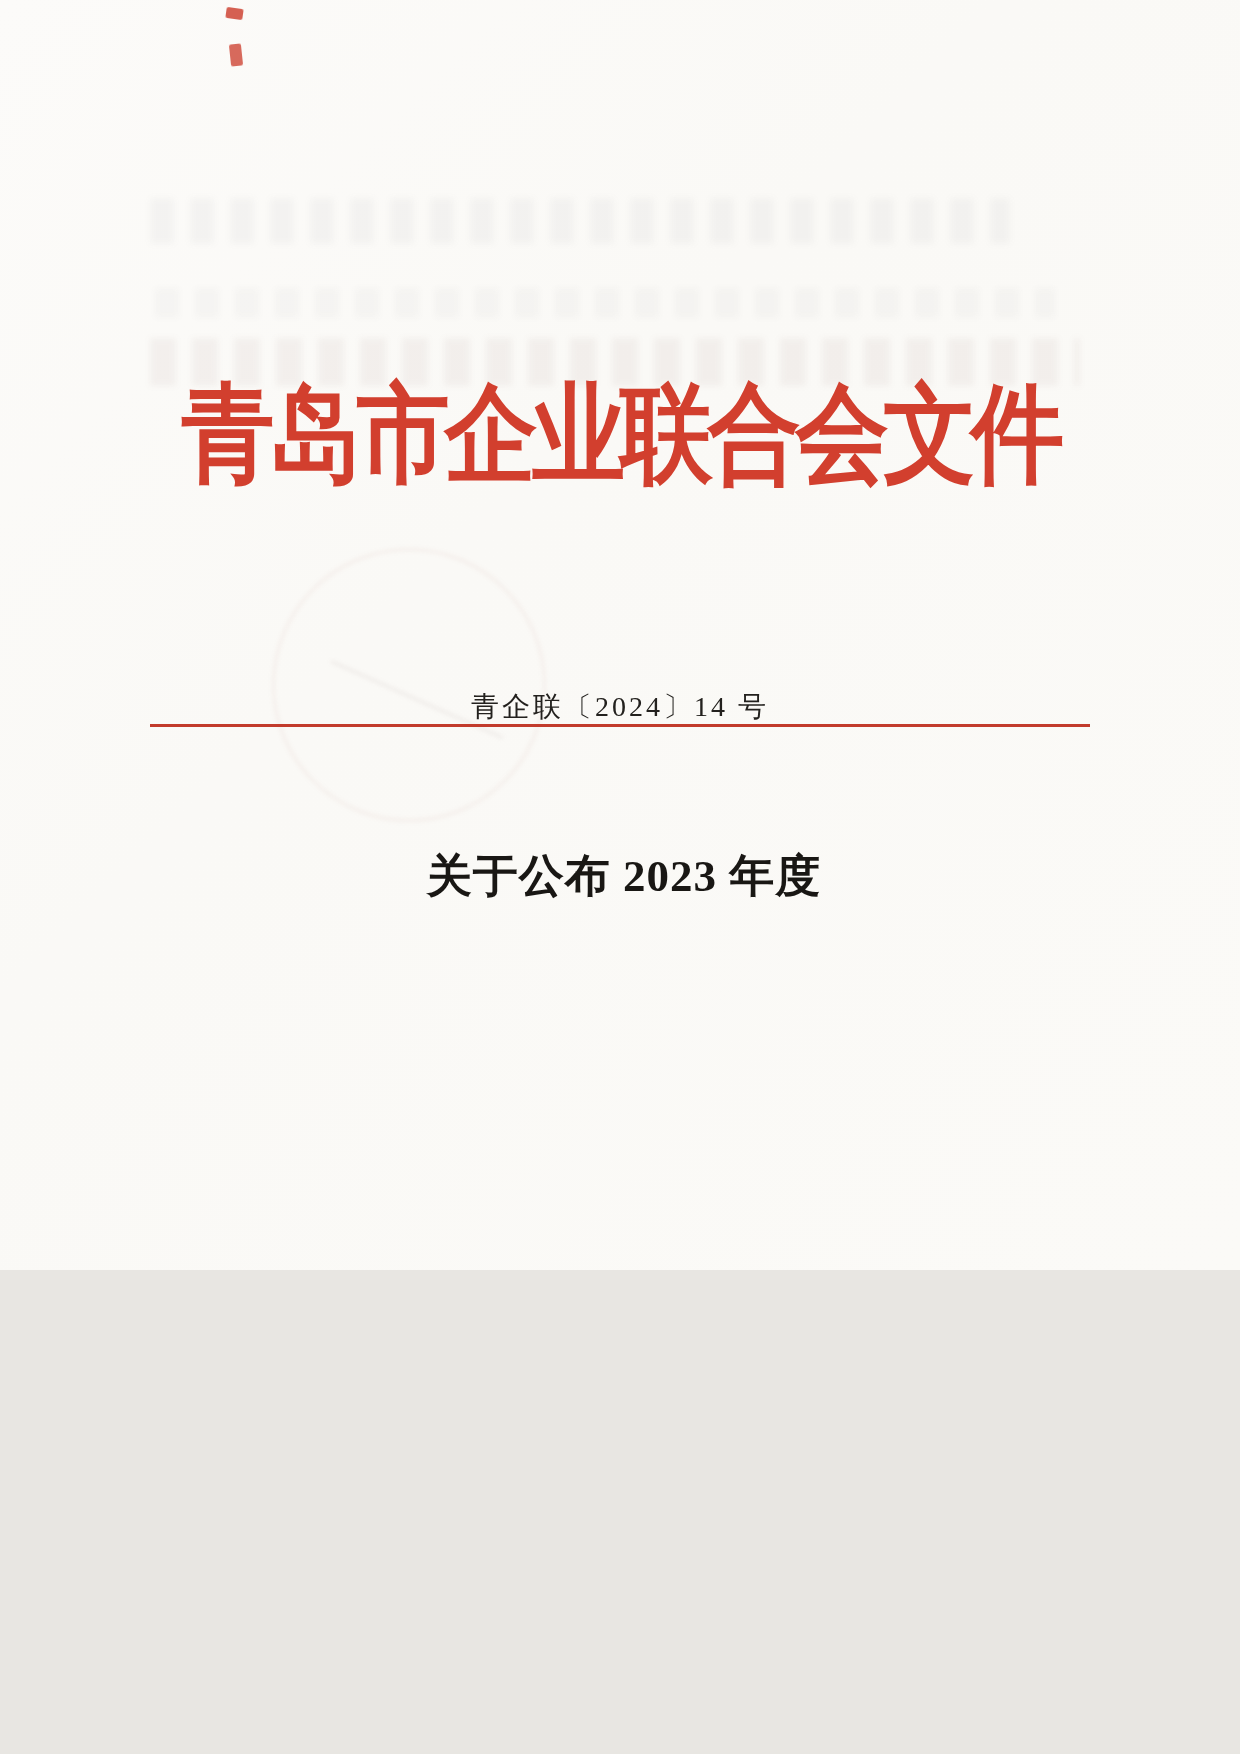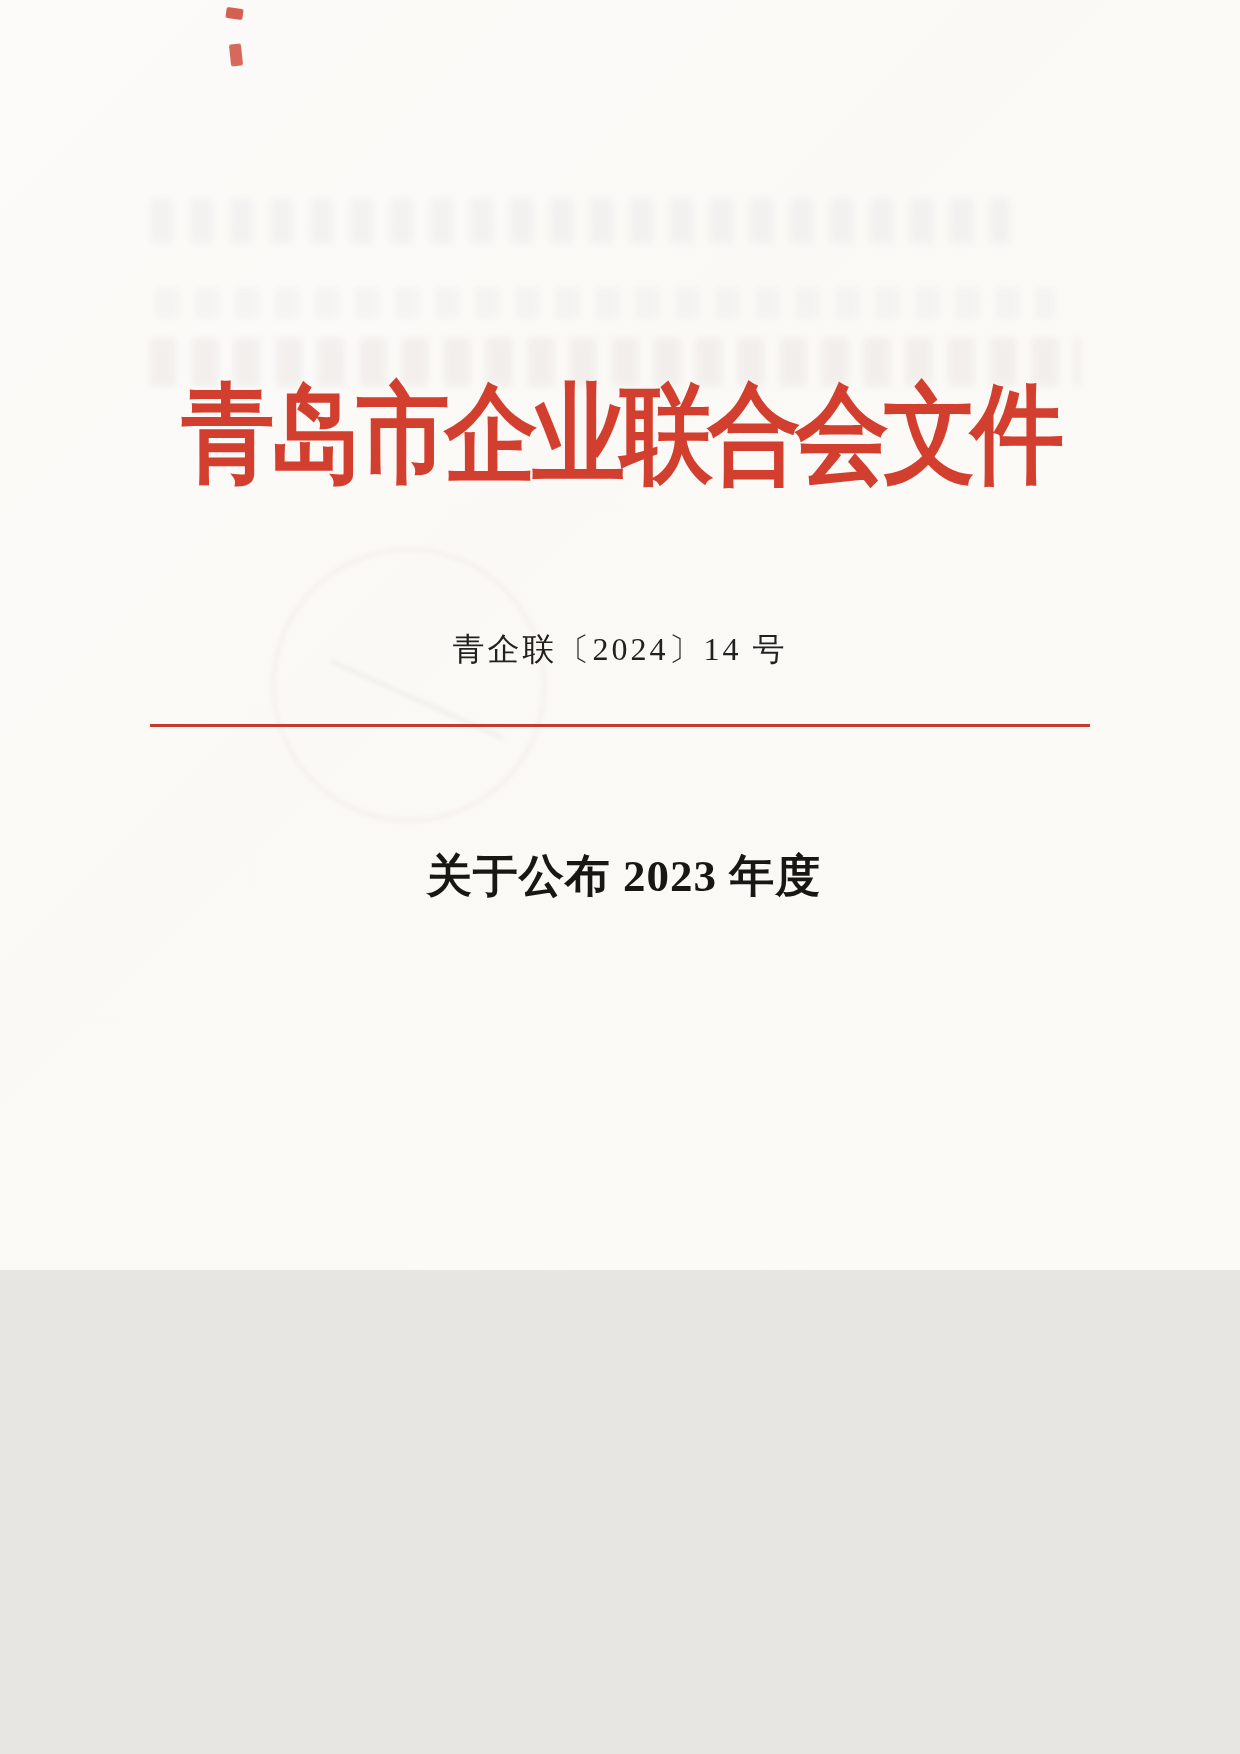--- a/index.html
+++ b/index.html
@@ -50,23 +50,23 @@
     text-align:center;
     font-size:108px;
     font-weight:bold;
     letter-spacing:-6px;
     color:#d23f2e;
     transform:scaleX(.86);
     transform-origin:50% 50%;
     white-space:nowrap;
   }
   .doc-number{
-    position:absolute;left:0;top:628px;width:100%;
+    position:absolute;left:0;top:688px;width:100%;
     text-align:center;
-    font-size:32px;
+    font-size:28px;
     letter-spacing:3px;
     color:#23211e;
   }
   .red-rule{
     position:absolute;left:150px;top:724px;width:940px;height:3px;
     background:#c23b2c;
   }
   .notice-title{
     position:absolute;left:0;top:838px;width:100%;
     margin:4px;

